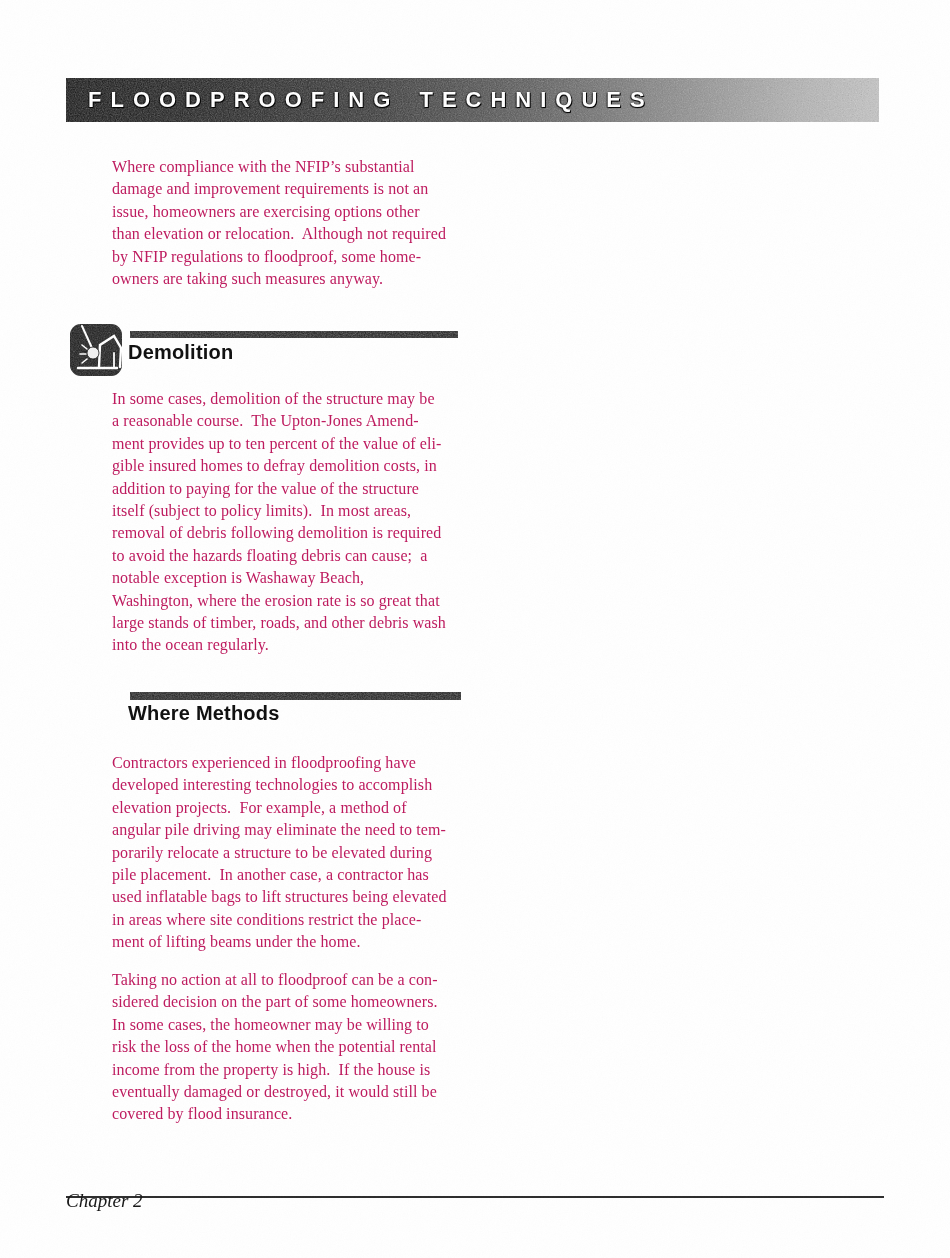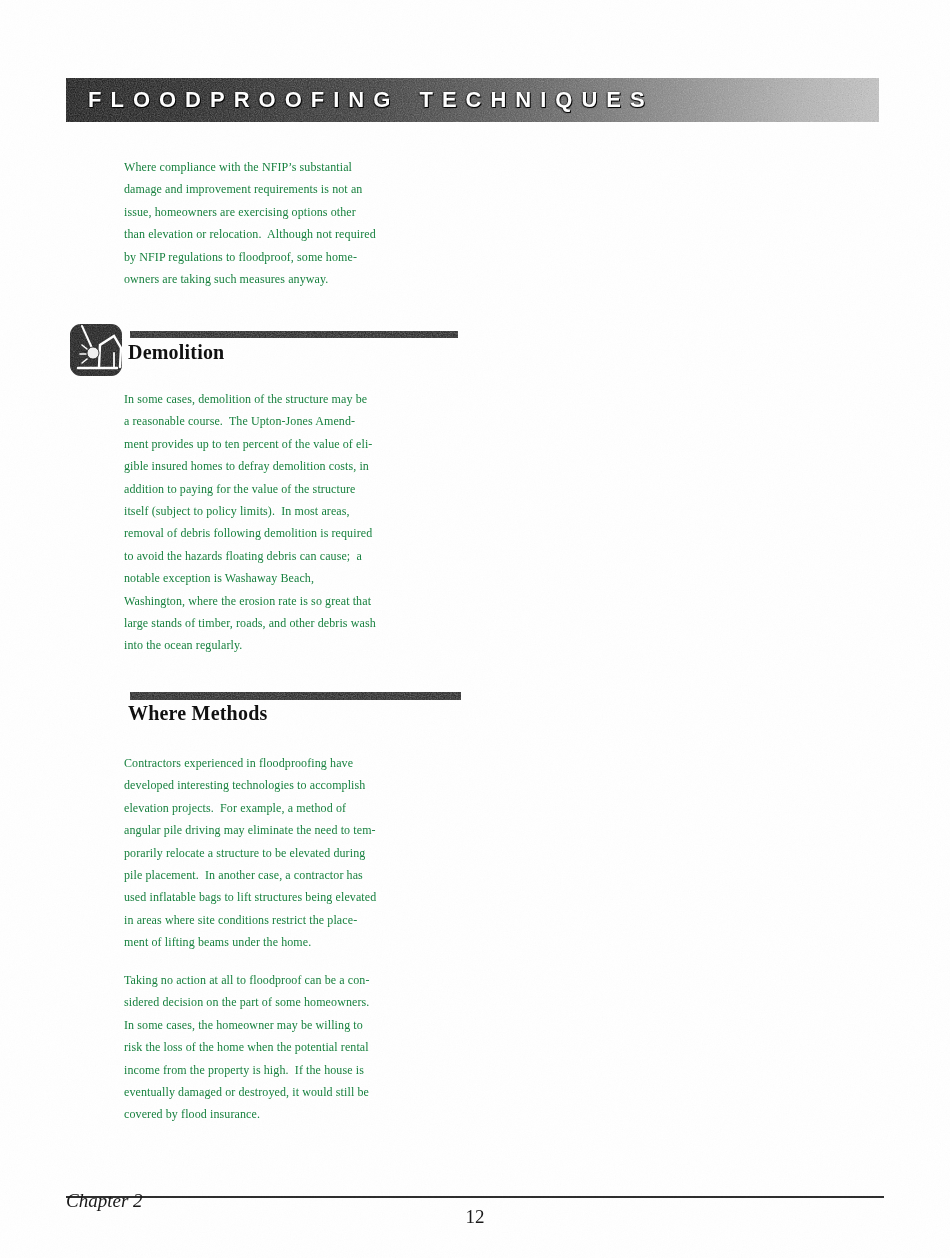--- a/index.html
+++ b/index.html
@@ -40,25 +40,25 @@
     font-size: 22px;
     letter-spacing: 9px;
     word-spacing: 5px;
     color: #ffffff;
     text-shadow: 1px 1px 0 #000000, -1px 1px 1px rgba(0,0,0,.65), 0 0 2px rgba(0,0,0,.8);
     white-space: nowrap;
   }
   
   .body-text {
     position: absolute;
-    left: 124px;
+    left: 112px;
     margin: 0;
-    font-size: 12px;
+    font-size: 16px;
     line-height: 22.4px;
-    color: #15803d;
+    color: #be185d;
     white-space: pre-wrap;
     letter-spacing: .1px;
   }
   .intro { top: 156px; }
   .para-demolition { top: 388px; font-family: Liberation Serif, serif; }
   .para-other-1 { top: 752px; }
   .para-other-2 { top: 969px; }
   
   .texture-bar {
     position: absolute;
@@ -67,21 +67,21 @@
     background: #1b1b1b;
     overflow: hidden;
   }
   .texture-bar .noise-layer { position: absolute; inset: 0; width: 100%; height: 100%; }
   .bar-demolition { top: 331px; width: 328px; }
   .bar-other { top: 692px; width: 331px; height: 8px; }
   .section-heading {
     position: absolute;
     left: 128px;
     margin: 0;
-    font-family: Liberation Serif, serif;
+    font-family: Liberation Sans, sans-serif;
     font-weight: 700;
     font-size: 20px;
     line-height: 26px;
     color: #0e0e0e;
     letter-spacing: .2px;
     white-space: nowrap;
   }
   .heading-demolition { top: 339px; }
   .heading-other { top: 700px; }
   
@@ -218,19 +218,18 @@
 elevation projects.  For example, a method of
 angular pile driving may eliminate the need to tem-
 porarily relocate a structure to be elevated during
 pile placement.  In another case, a contractor has
 used inflatable bags to lift structures being elevated
 in areas where site conditions restrict the place-
 ment of lifting beams under the home.</p>
 
   <div class="footer-rule"></div>
   <span class="footer-chapter">Chapter 2</span>
-  <span class="footer-page">12</span>
 
   <svg class="page-grain" aria-hidden="true">
     <rect width="100%" height="100%" filter="url(#grain)"></rect>
   </svg>
 
 </div>
 
 </body></html>

